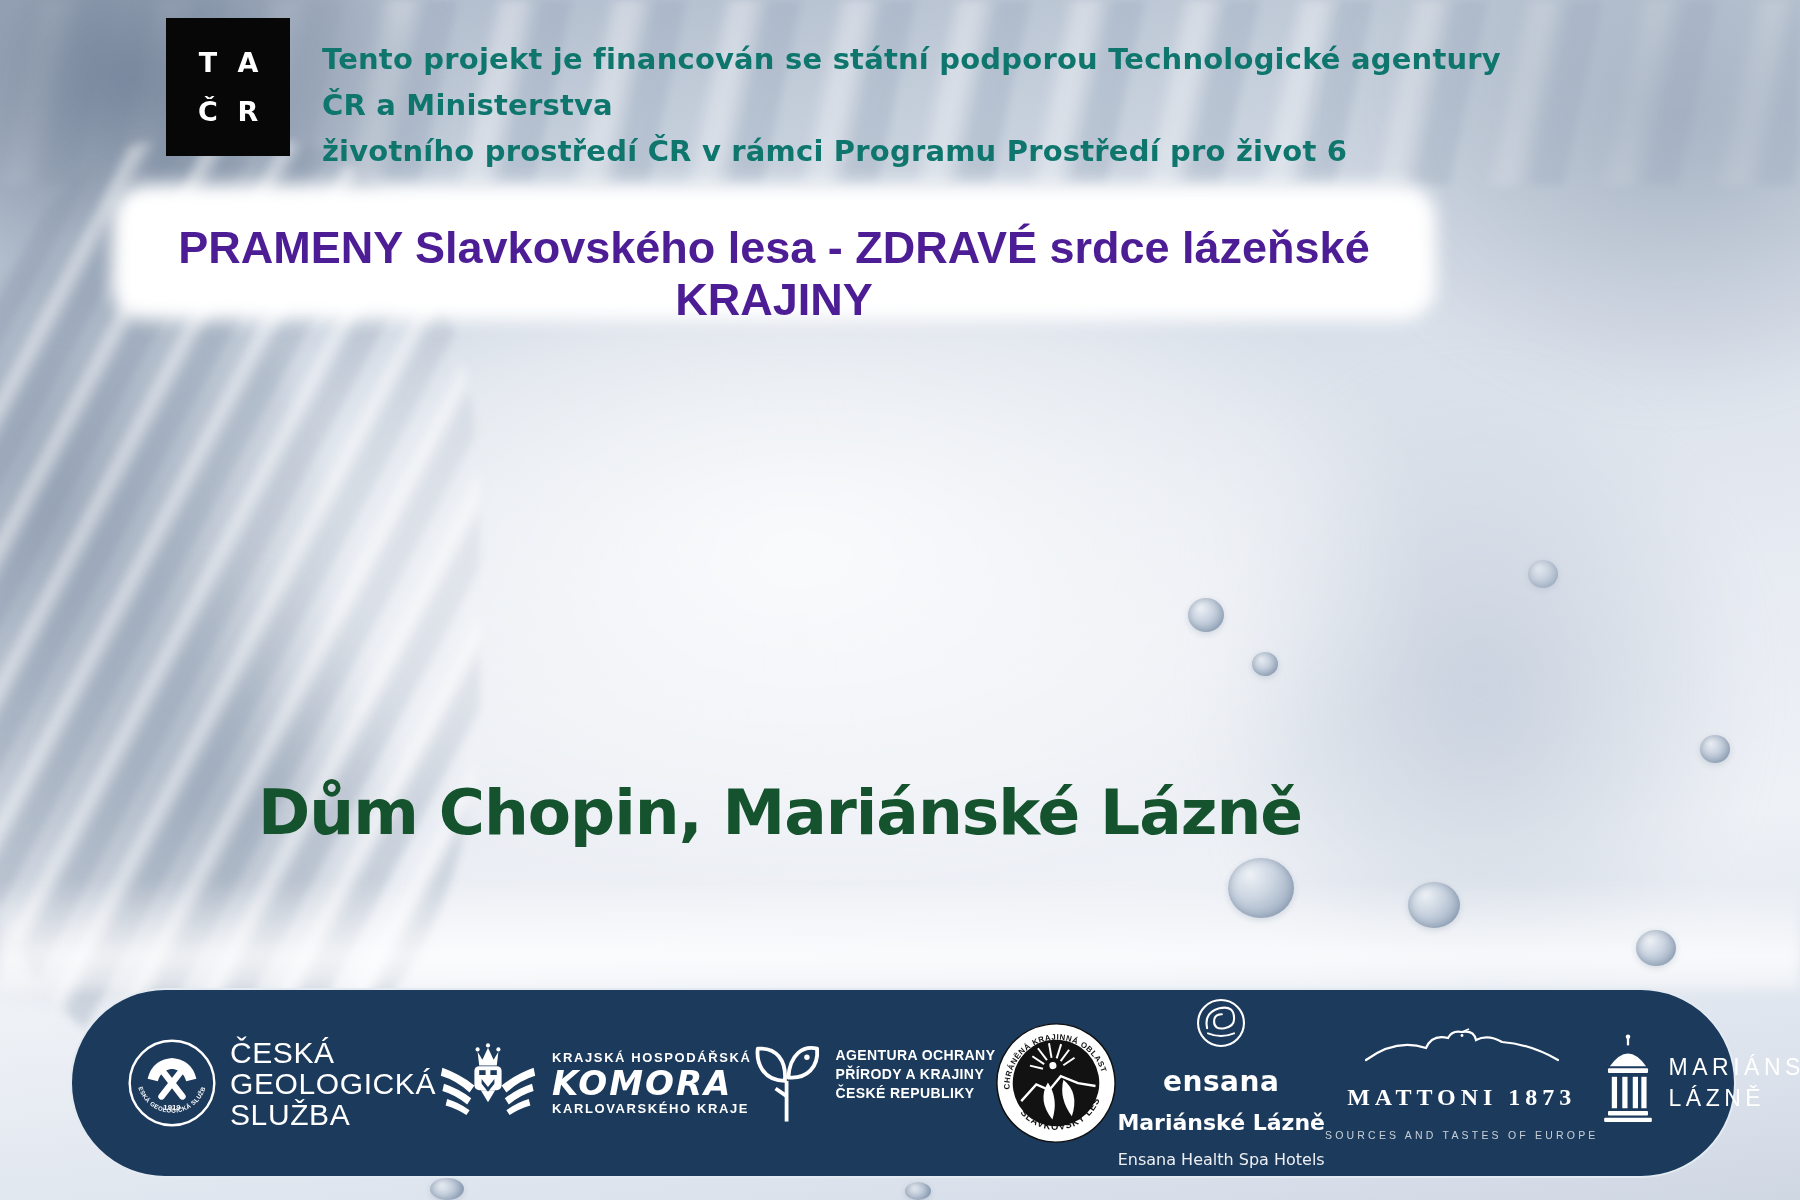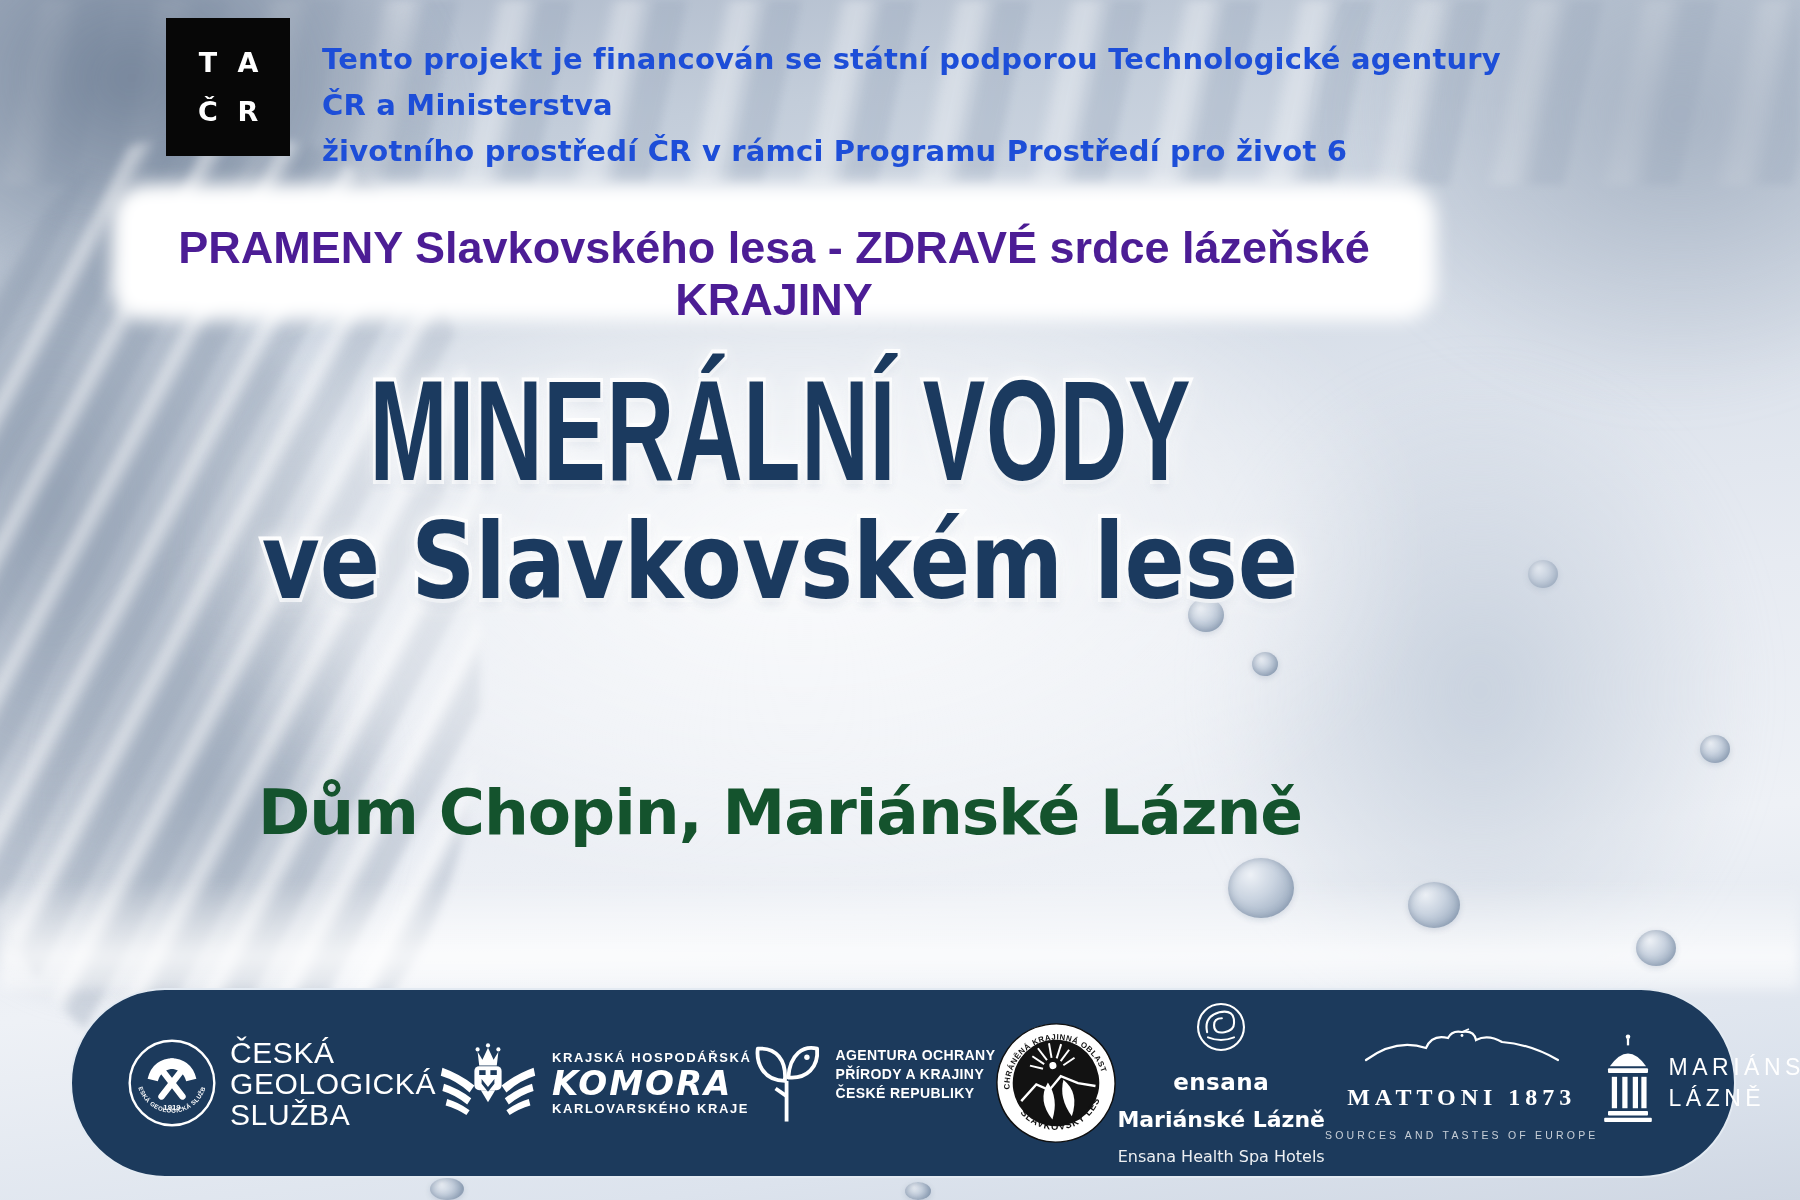--- a/index.html
+++ b/index.html
@@ -43,21 +43,21 @@
     opacity:.85;filter:blur(.5px);}
 
   
   .tacr{position:absolute;left:166px;top:18px;width:124px;height:138px;background:#070707;
     display:grid;grid-template-columns:1fr 1fr;grid-template-rows:1fr 1fr;
     align-items:center;justify-items:center;padding:20px 22px;box-sizing:border-box;}
   .tacr span{color:#fff;font-size:27px;font-weight:bold;font-family:"DejaVu Sans",sans-serif;}
 
   
   .funding{position:absolute;left:322px;top:36px;width:1180px;
-    font-size:29px;line-height:46px;font-weight:bold;color:#1d4ed8;letter-spacing:.2px;}
+    font-size:29px;line-height:46px;font-weight:bold;color:#0f766e;letter-spacing:.2px;}
 
   
   .banner-bg{position:absolute;left:112px;top:184px;width:1324px;height:136px;
     background:#fff;border-radius:34px;filter:blur(9px);}
   .banner-title{position:absolute;left:112px;top:222px;width:1324px;text-align:center;
     font-family:"Liberation Sans",sans-serif;font-weight:bold;font-size:45px;
     color:#4c1d95;letter-spacing:0;}
 
   
   .titlewrap{position:absolute;left:0;top:356px;width:1560px;text-align:center;}
@@ -86,21 +86,21 @@
   .cgs-text{font-family:"Liberation Sans",sans-serif;font-size:30px;line-height:31px;
     letter-spacing:.6px;font-weight:normal;}
   .khk-text{display:flex;flex-direction:column;align-items:flex-start;}
   .khk-top,.khk-bot{font-family:"Liberation Sans",sans-serif;font-size:13px;
     letter-spacing:1.6px;font-weight:bold;}
   .khk-mid{font-family:"DejaVu Sans",sans-serif;font-style:italic;font-weight:bold;
     font-size:34px;line-height:36px;letter-spacing:2px;}
   .aopk-text{font-family:"Liberation Sans",sans-serif;font-size:14px;line-height:19px;
     font-weight:bold;letter-spacing:.4px;align-self:flex-end;margin-bottom:26px;}
   .chko{transform:rotate(-10deg);}
-  .ens-brand{font-size:23px;font-weight:bold;letter-spacing:.5px;margin-top:4px;}
+  .ens-brand{font-size:28px;font-weight:bold;letter-spacing:.5px;margin-top:4px;}
   .ens-title{font-size:22px;font-weight:bold;margin-top:0;}
   .ens-sub{font-size:16px;margin-top:3px;opacity:.92;font-weight:normal;}
   .mat-title{font-family:"Liberation Serif",serif;font-weight:bold;font-size:24px;
     letter-spacing:5px;margin-top:6px;white-space:nowrap;}
   .mat-sub{font-family:"Liberation Sans",sans-serif;font-size:10.5px;letter-spacing:3.2px;
     margin-top:6px;opacity:.75;white-space:nowrap;}
   .ml-text{font-family:"Liberation Sans",sans-serif;font-size:23px;line-height:31px;
     letter-spacing:4.5px;font-weight:normal;}
   svg{display:block;}
 </style>
@@ -137,24 +137,20 @@
   </div>
 
   <div class="funding">
     <div>Tento projekt je financován se státní podporou Technologické agentury ČR a Ministerstva</div>
     <div>životního prostředí ČR v rámci Programu Prostředí pro život 6</div>
   </div>
 
   <div class="banner-bg"></div>
   <div class="banner-title">PRAMENY Slavkovského lesa - ZDRAVÉ srdce lázeňské KRAJINY</div>
 
-  <div class="titlewrap">
-    <div><span class="t1 outl">MINERÁLNÍ VODY</span></div>
-    <div class="t2line"><span class="t2 outl">ve Slavkovském lese</span></div>
-  </div>
 
   <div class="venue">Dům Chopin, Mariánské Lázně</div>
 
   <div class="bar">
 
     <div class="pgroup">
       <svg width="92" height="92" viewBox="0 0 100 100">
         <circle cx="50" cy="50" r="46" fill="none" stroke="#fff" stroke-width="2.6"></circle>
         <g transform="rotate(38 50 50)">
           <rect x="46.5" y="26" width="7" height="46" rx="3.5" fill="#fff"></rect>

